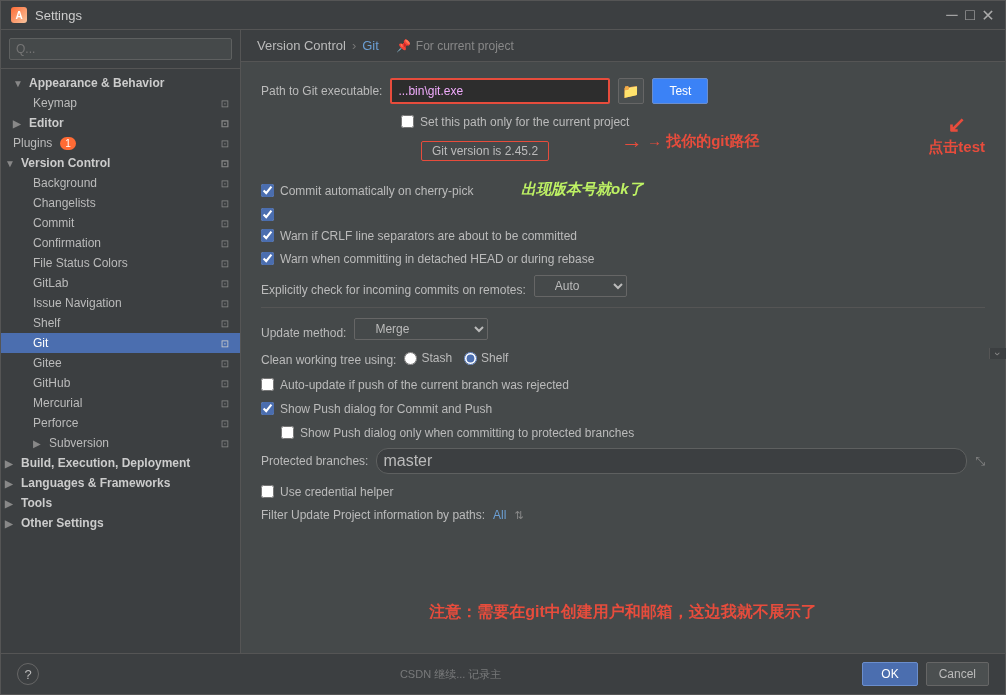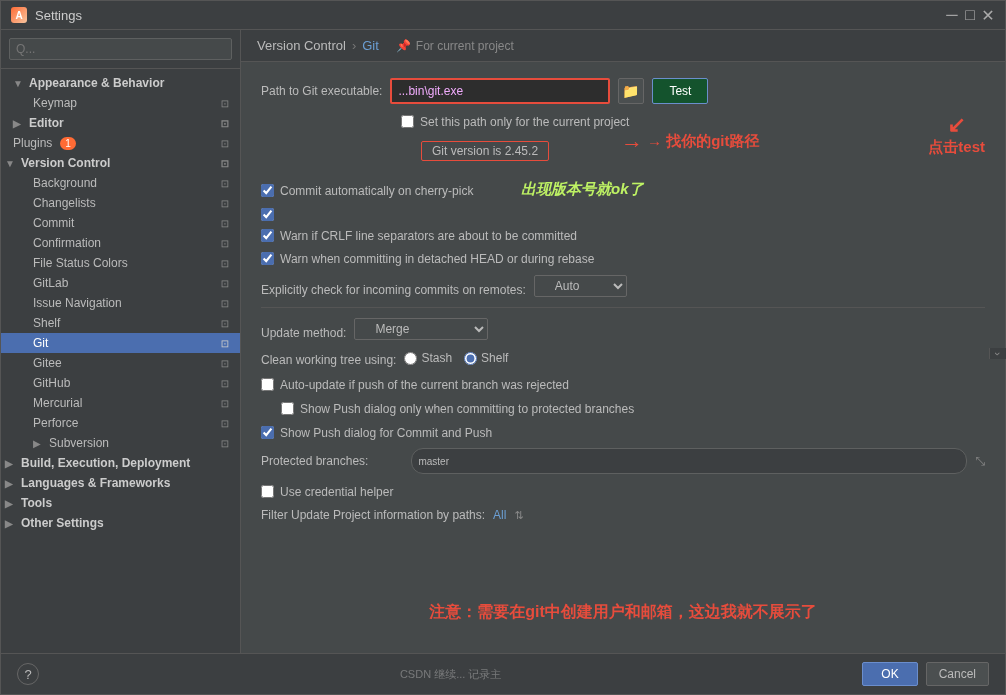--- a/index.html
+++ b/index.html
@@ -239,21 +239,21 @@
       color: #bbb;
       cursor: pointer;
       display: flex;
       align-items: center;
       justify-content: center;
       font-size: 14px;
       border-radius: 2px;
     }
     
     .test-btn {
-      background: #14532d;
+      background: #3b82f6;
       border: 1px solid #6b8ecd;
       color: #fff;
       padding: 4px 16px;
       cursor: pointer;
       font-size: 12px;
       border-radius: 2px;
       height: 26px;
       white-space: nowrap;
     }
     
@@ -334,25 +334,24 @@
       gap: 8px;
       margin-bottom: 10px;
     }
     
     .protected-input {
       flex: 1;
       background: #3c3f41;
       border: 1px solid #5e6060;
       color: #bbb;
       padding: 3px 6px;
-      font-size: 10px;
+      font-size: 16px;
       height: 26px;
       border-radius: 12px;
       outline: none;
-      margin-left: 35px;
     }
     
     .expand-icon {
       color: #888;
       font-size: 12px;
     }
     
     
     .footer {
       display: flex;
@@ -636,28 +635,28 @@
               <span class="checkbox-label">Shelf</span>
             </div>
           </div>
         </div>
 
         <div class="checkbox-row">
           <input type="checkbox" style="">
           <span class="checkbox-label">Auto-update if push of the current branch was rejected</span>
         </div>
 
+        <div class="checkbox-row">
+          <input type="checkbox" checked="" style="">
+          <span class="checkbox-label">Show Push dialog for Commit and Push</span>
+        </div>
+
         <div class="checkbox-row indent">
           <input type="checkbox" style="">
           <span class="checkbox-label">Show Push dialog only when committing to protected branches</span>
-        </div>
-
-        <div class="checkbox-row">
-          <input type="checkbox" checked="" style="">
-          <span class="checkbox-label">Show Push dialog for Commit and Push</span>
         </div>
 
         <div class="protected-row">
           <span class="field-label">Protected branches:</span>
           <input class="protected-input" type="text" value="master" style="">
           <span class="expand-icon">⤡</span>
         </div>
 
         <div class="checkbox-row">
           <input type="checkbox" style="">

